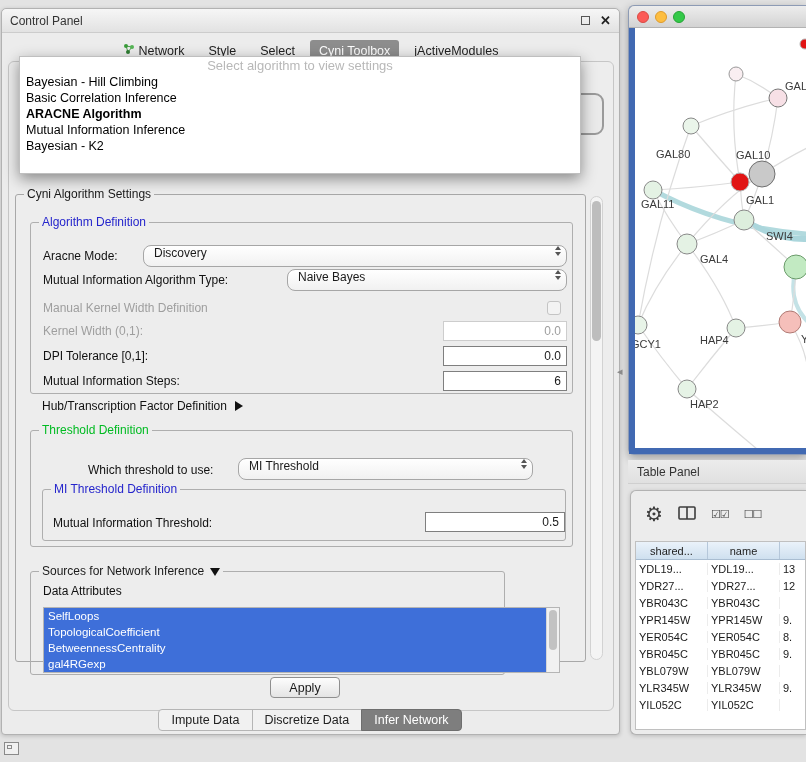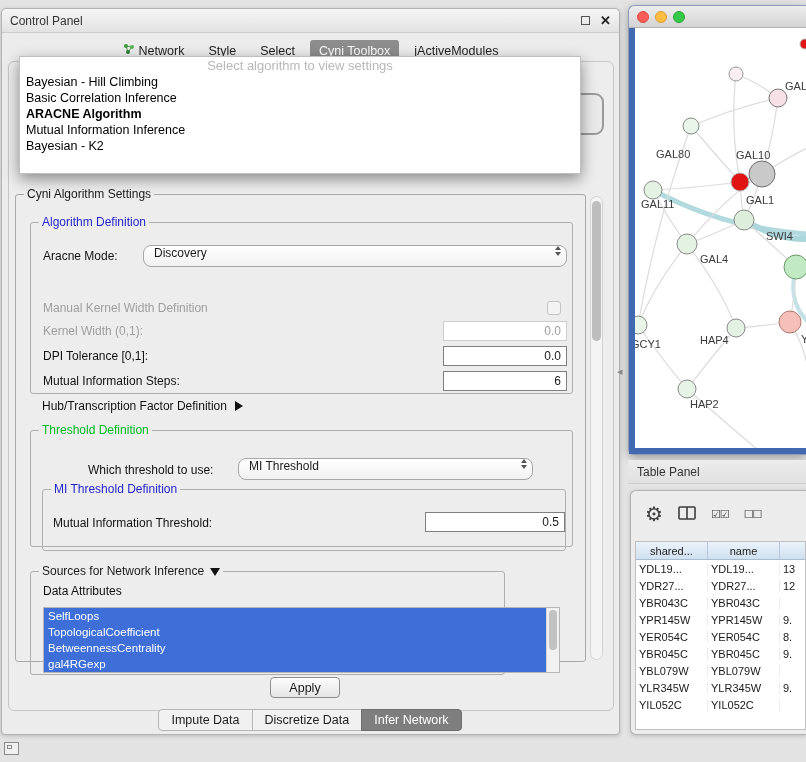--- a/index.html
+++ b/index.html
@@ -168,20 +168,31 @@
         <div class="combo" style="left:100px;right:0">
           <span>Discovery</span>
           <span class="spacer"></span>
           <span class="arrows">
               <span class="arr-up"></span>
               <span class="arr-dn"></span>
             </span>
         </div>
       </div>
 
+      <div class="ad-row" style="top:46px;height:22px">
+        <span class="lbl">Mutual Information Algorithm Type:</span>
+        <div class="combo" style="left:244px;right:0">
+          <span>Naive Bayes</span>
+          <span class="spacer"></span>
+          <span class="arrows">
+              <span class="arr-up"></span>
+              <span class="arr-dn"></span>
+            </span>
+        </div>
+      </div>
 
       <div class="ad-row" style="top:77px;height:16px">
         <span class="lbl gray">Manual Kernel Width Definition</span>
         <span class="checkbox" style="top:1px"></span>
       </div>
 
       <div class="ad-row" style="top:98px;height:20px">
         <span class="lbl gray">Kernel Width (0,1):</span>
         <div class="tfield disabled" style="left:400px;right:0">
           <span>0.0</span>
@@ -212,21 +223,21 @@
       <span class="group-title green">Threshold Definition</span>
       <span class="lbl" style="position:absolute;left:57px;top:32px">Which threshold to use:</span>
       <div class="combo" style="left:207px;top:27px;width:295px">
         <span>MI Threshold</span>
         <span class="spacer"></span>
         <span class="arrows">
             <span class="arr-up"></span>
             <span class="arr-dn"></span>
           </span>
       </div>
-      <div class="group" style="left:11px;top:58px;width:524px;height:62px">
+      <div class="group" style="left:11px;top:58px;width:524px;height:52px">
         <span class="group-title blue">MI Threshold Definition</span>
         <span class="lbl" style="position:absolute;left:10px;top:26px">Mutual Information Threshold:</span>
         <div class="tfield" style="left:382px;top:22px;width:140px">
           <span>0.5</span>
         </div>
       </div>
     </div>
 
     <div class="group" style="left:14px;top:376px;width:475px;height:104px">
       <span class="group-title"><span>Sources for Network Inference</span><span class="tri-down"></span></span>

